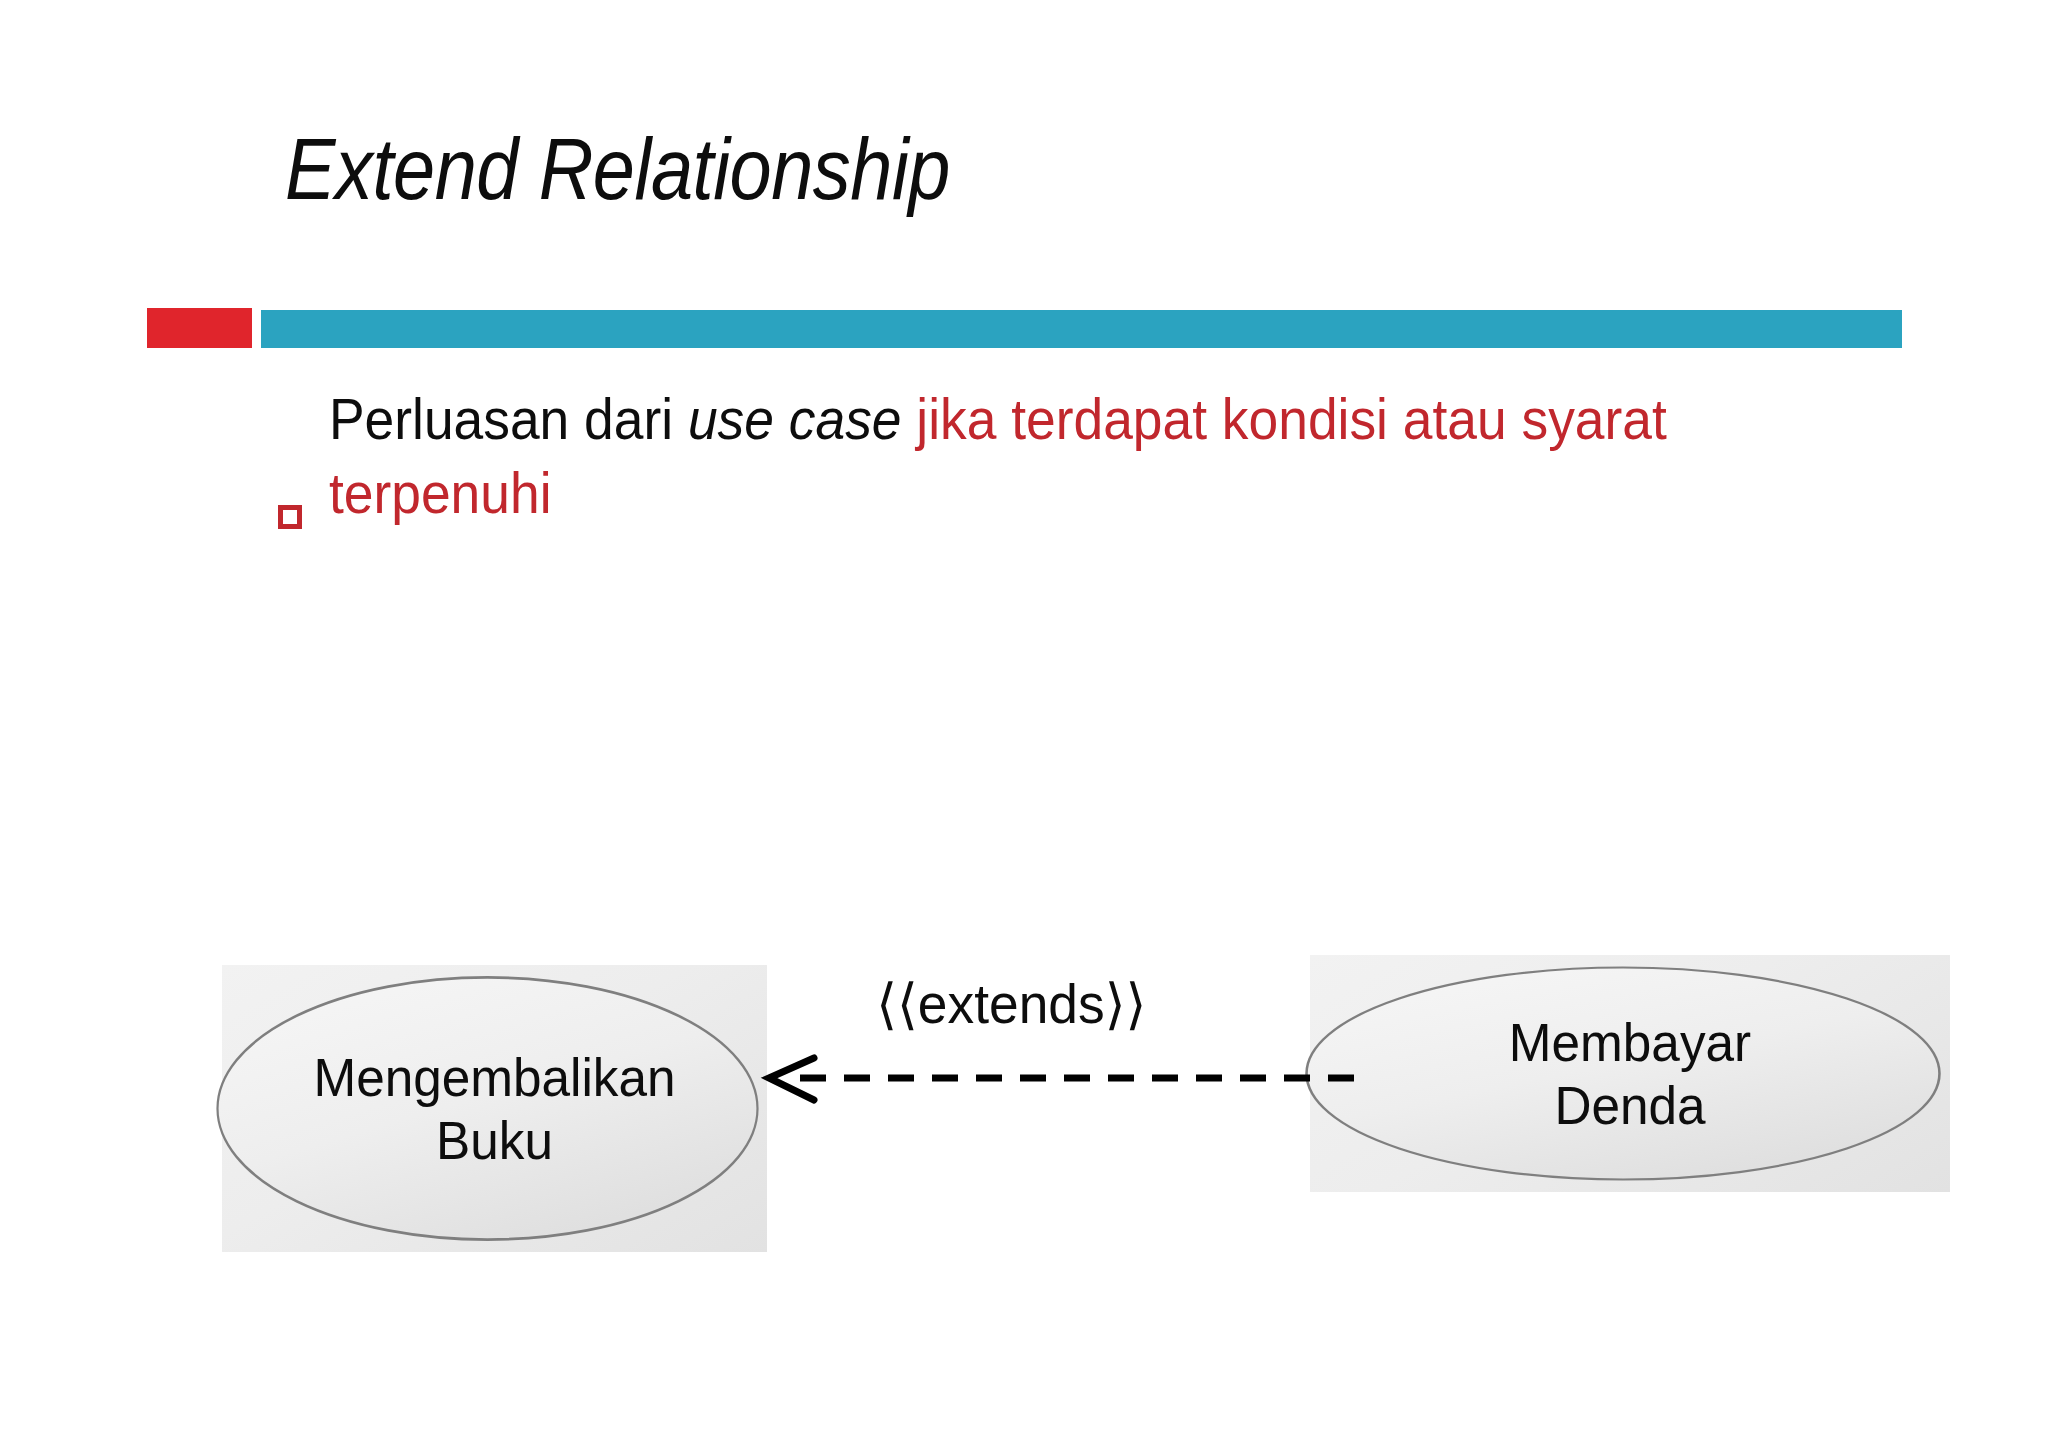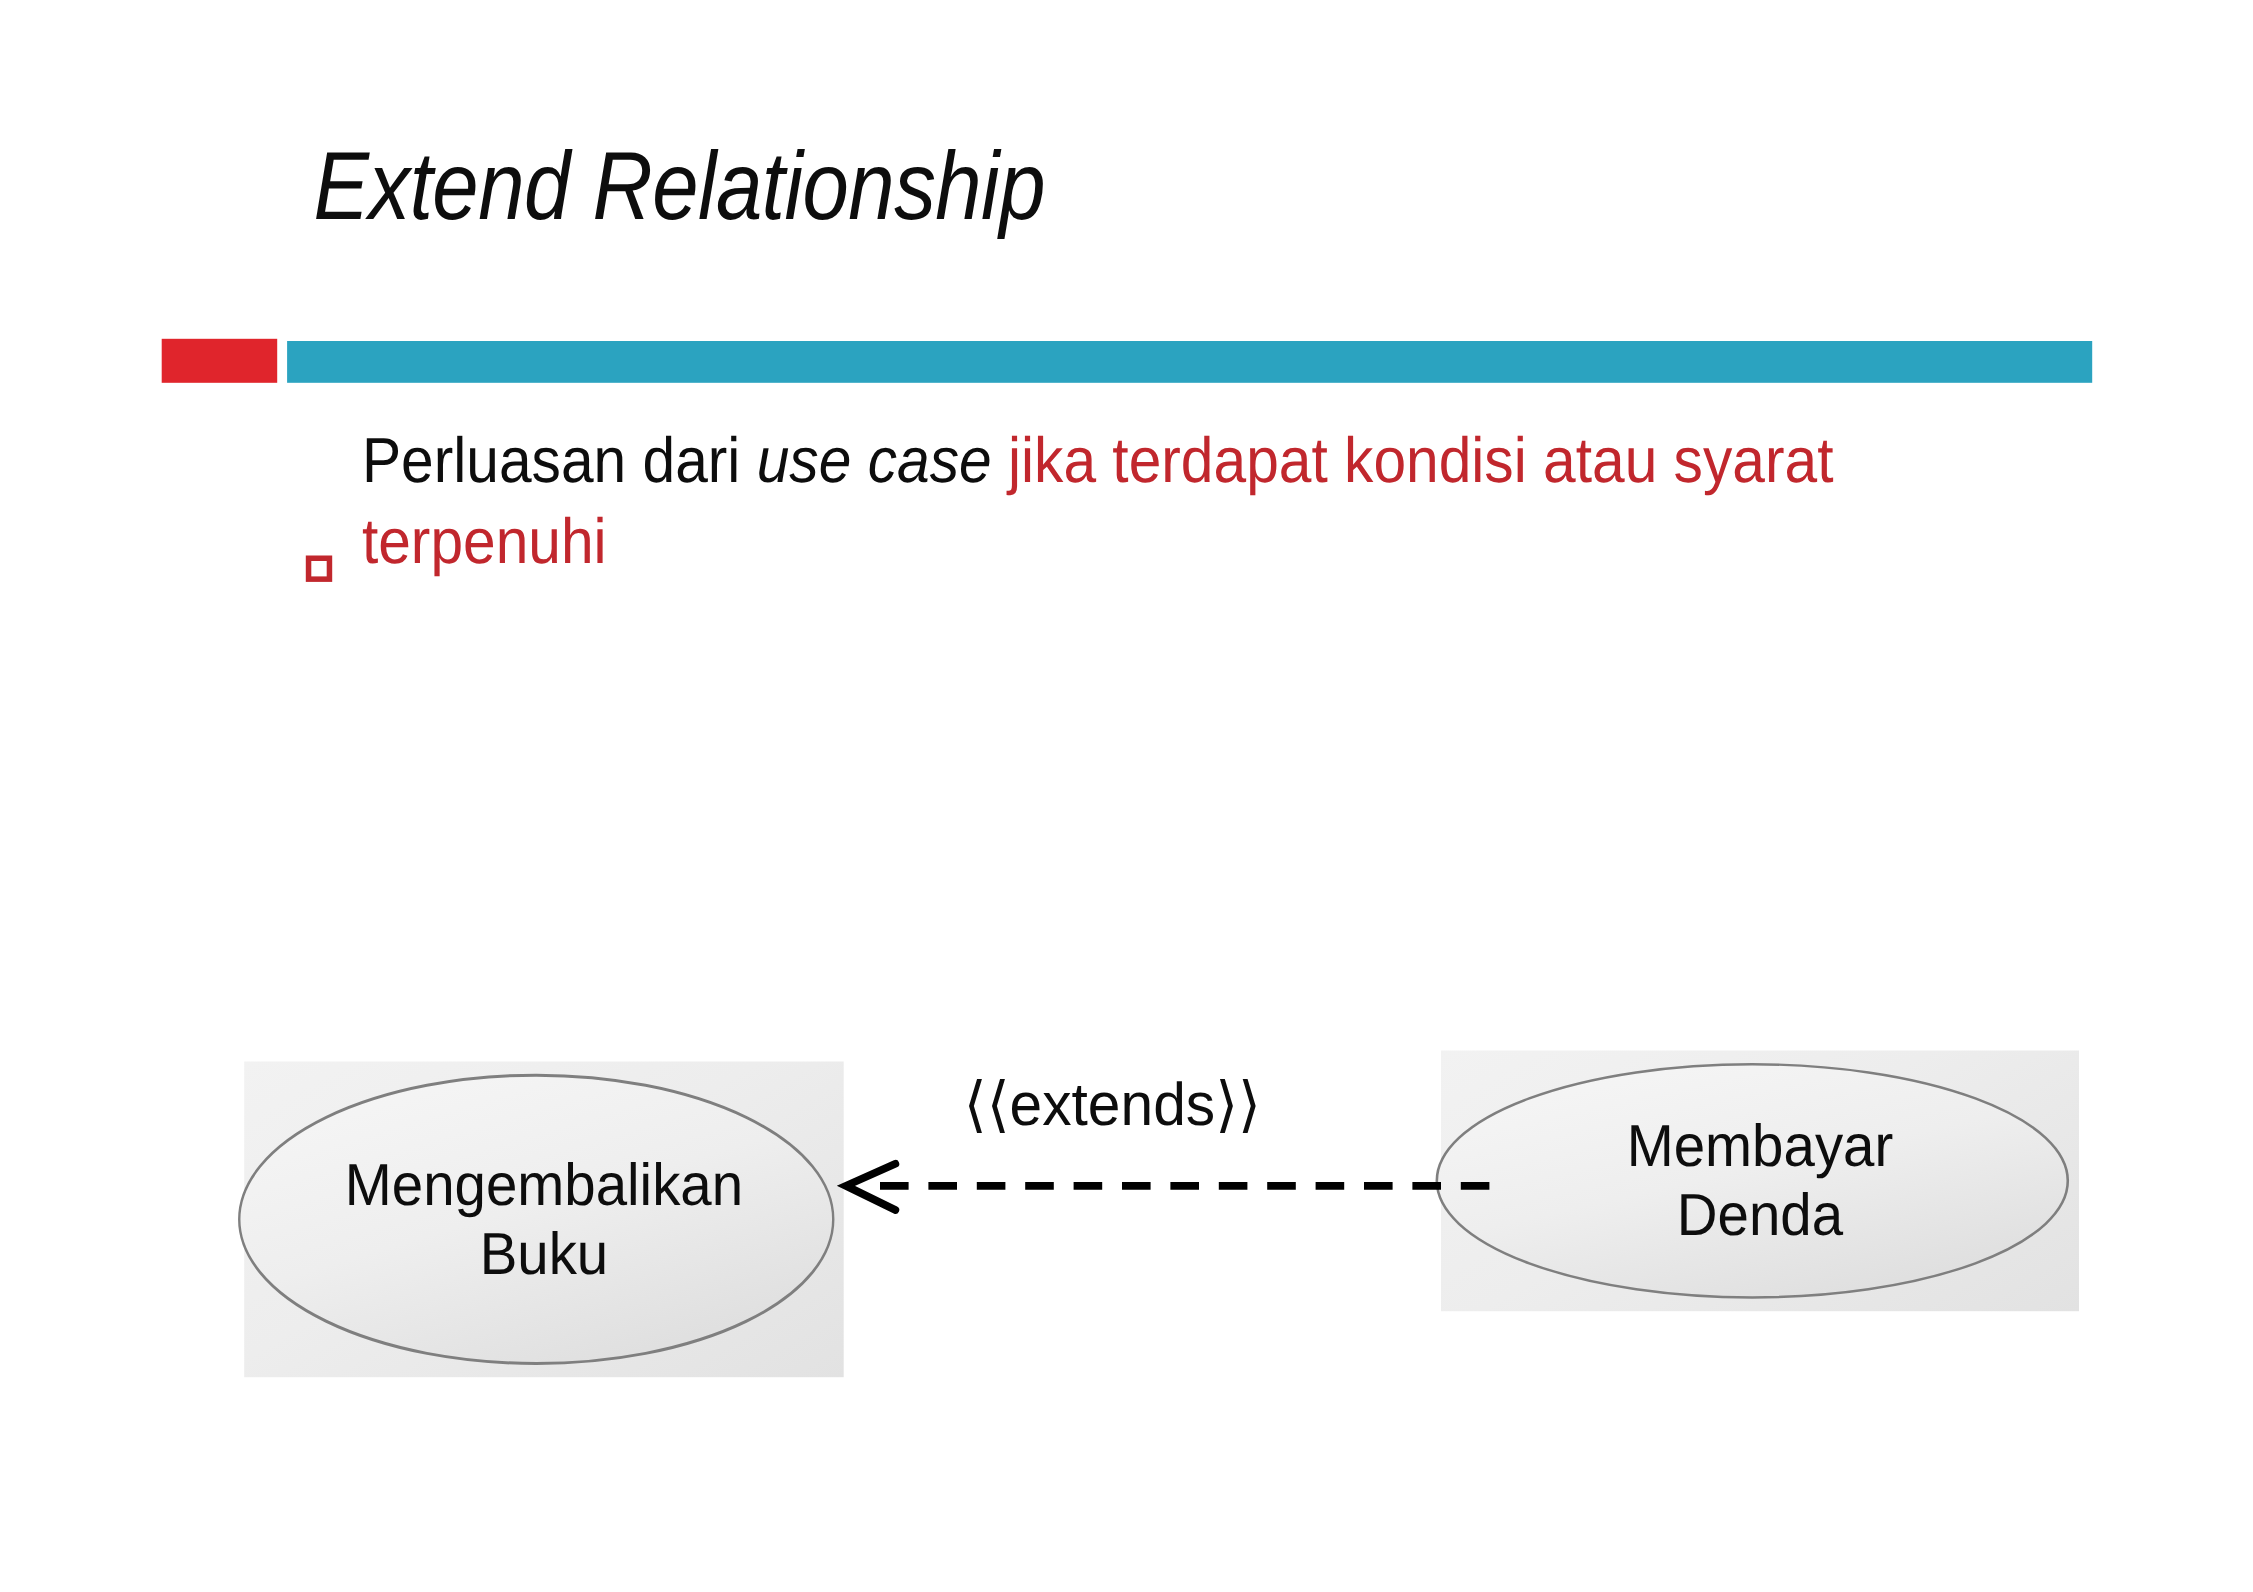--- a/index.html
+++ b/index.html
@@ -129,21 +129,21 @@
     align-items: center;
     justify-content: center;
     font-size: 54px;
     line-height: 1.16;
     color: #0d0d0d;
     text-align: center;
     transform: scaleX(0.95);
   }
 
   #node-left  { left: 222px;  top: 965px;  width: 545px; height: 287px; }
-  #node-right { left: 1310px; top: 955px;  width: 544px; height: 237px; padding-left: 36px; }
+  #node-right { left: 1310px; top: 955px;  width: 640px; height: 237px; }
 
   .extends-label {
     position: absolute;
     left: 872px;
     top: 972px;
     font-size: 55px;
     color: #0d0d0d;
     white-space: nowrap;
     transform: scaleX(0.97);
   }

